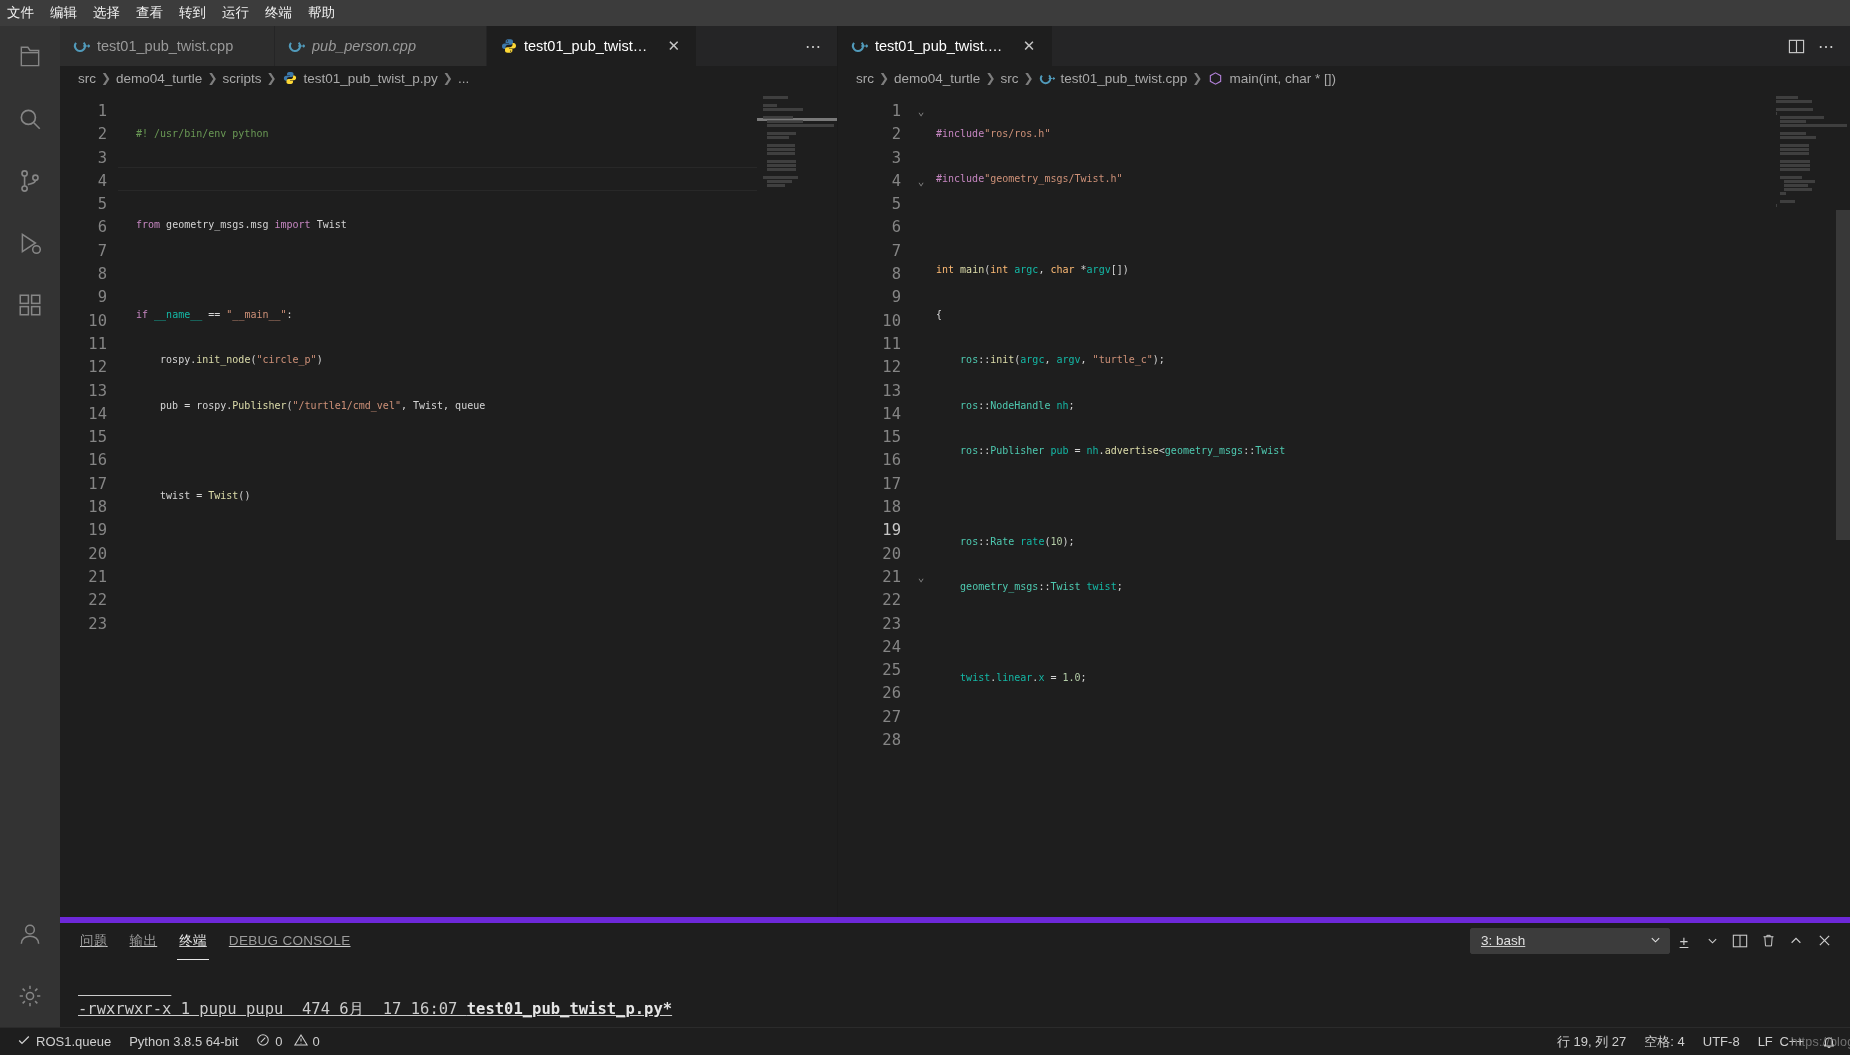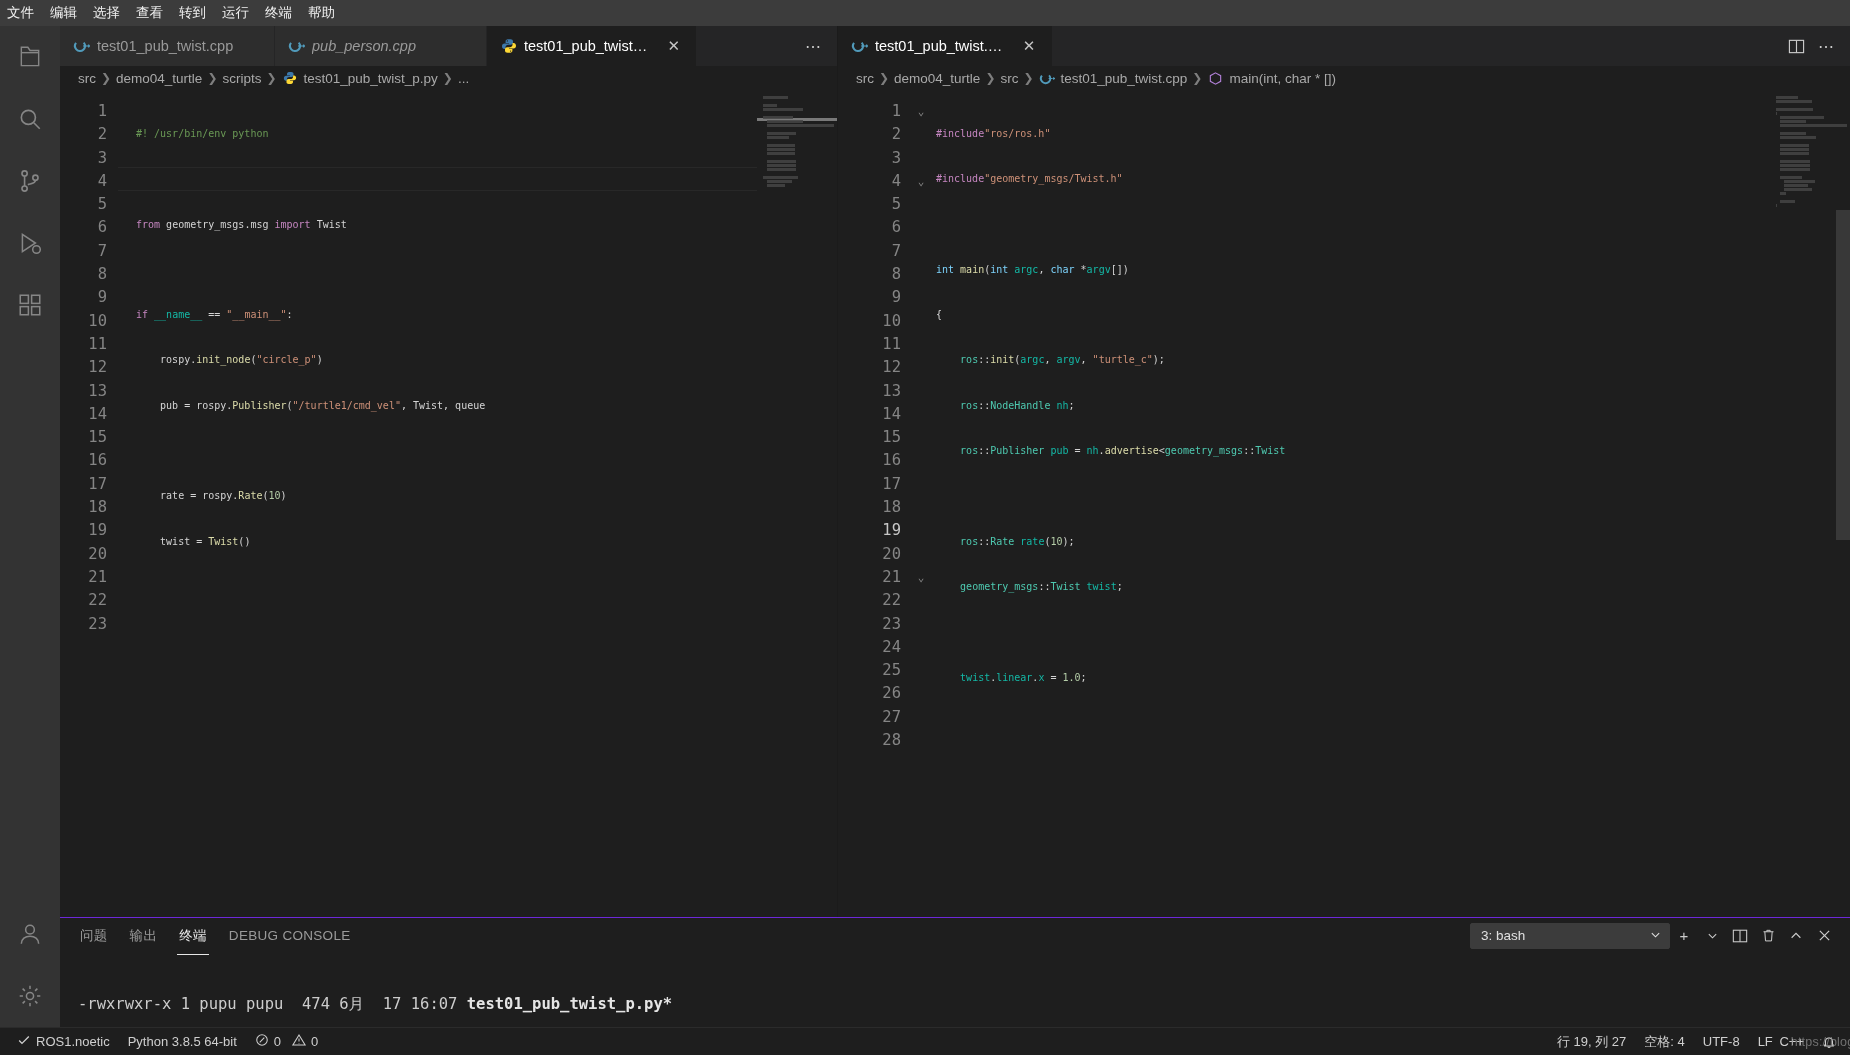--- a/index.html
+++ b/index.html
@@ -114,41 +114,41 @@
   }
   .code.right-c { padding-left:24px; }
   .cl { height:23.3px; line-height:23.3px; position:relative; }
   .cl.cur-line::after {
     content:""; position:absolute; left:-18px; right:-1200px; top:0; bottom:0;
     border-top:1px solid #282828; border-bottom:1px solid #282828; pointer-events:none;
   }
 
   
   .kw   { color:#c586c0; }   
-  .kw2  { color:#7dd3fc; }   
+  .kw2  { color:#fdba74; }   
   .str  { color:#ce9178; }
   .cmt  { color:#6a9955; }
   .fn   { color:#dcdcaa; }
   .var  { color:#14b8a6; }
   .num  { color:#b5cea8; }
   .type { color:#4ec9b0; }
   .plain{ color:#d4d4d4; }
 
   
   .minimap { width:80px; flex:none; background:#1e1e1e; position:relative; padding-top:6px; }
   .mm-line { height:3px; margin:0 6px 1px 6px; background:#454545; opacity:.85; }
   .mm-slider { position:absolute; left:0; right:0; top:28px; height:3px; background:#797979; }
   .scroll-v { position:absolute; right:0; top:0; width:14px; bottom:0; }
   .scroll-thumb { position:absolute; right:0; top:120px; width:14px; height:330px;
       background:#4f4f4f; opacity:.55; }
   .scroll-h { position:absolute; left:0; right:0; bottom:0; height:11px; }
 
   
-  .panel { height:110px; background:#1e1e1e; border-top:1px solid #6d28d9; flex:none;
-    display:flex; flex-direction:column; }
+  .panel { height:110px; background:#1e1e1e; border-top:6px solid #6d28d9; flex:none;
+    display:flex; flex-direction:column;text-decoration:underline; }
   .panel-tabs { height:35px; display:flex; align-items:center; padding-left:18px;
     gap:18px; flex:none; position:relative; }
   .panel-tab { font-size:13.5px; color:#9b9b9b; padding:4px 2px; position:relative;
      letter-spacing:.3px; }
   .panel-tab.active { color:#e7e7e7; }
   .panel-tab.active::after {
     content:""; position:absolute; left:0; right:0; bottom:-6px; height:1px; background:#e7e7e7;
   }
   .panel-right { margin-left:auto; display:flex; align-items:center; padding-right:12px; }
   .term-select {
@@ -334,21 +334,20 @@
               </div>
             <div class="code">
               <div class="cl"><span class="cmt">#! /usr/bin/env python</span></div>
               <div class="cl cur-line"></div>
               <div class="cl"><span class="kw">from</span><span class="plain"> geometry_msgs.msg </span><span class="kw">import</span><span class="plain"> Twist</span></div>
               <div class="cl"></div>
               <div class="cl"><span class="kw">if</span><span class="plain"> </span><span class="var">__name__</span><span class="plain"> == </span><span class="str">"__main__"</span><span class="plain">:</span></div>
               <div class="cl"><span class="plain">    rospy.</span><span class="fn">init_node</span><span class="plain">(</span><span class="str">"circle_p"</span><span class="plain">)</span></div>
               <div class="cl"><span class="plain">    pub = rospy.</span><span class="fn">Publisher</span><span class="plain">(</span><span class="str">"/turtle1/cmd_vel"</span><span class="plain">, Twist, queue</span></div>
               <div class="cl"></div>
-              <div class="cl"><span class="plain">    rate = rospy.</span><span class="fn">Rate</span><span class="plain">(</span><span class="num">10</span><span class="plain">)</span></div>
               <div class="cl"><span class="plain">    twist = </span><span class="fn">Twist</span><span class="plain">()</span></div>
               <div class="cl"></div>
               
               
               
               
               
               
               
               
@@ -586,21 +585,21 @@
     </div>
   </div>
 
   <div class="statusbar">
     <div class="st-item">
       <span>
         <svg width="14" height="14" viewBox="0 0 16 16" fill="none" stroke="#cfcfcf" stroke-width="1.5">
             <path d="M2.5 8.5l3.2 3.4L13.5 4"></path>
           </svg>
       </span>
-      <span>ROS1.noetic</span>
+      <span>ROS1.queue</span>
     </div>
     <div class="st-item">
       <span>Python 3.8.5 64-bit</span>
     </div>
     <div class="st-item">
       <span>
         <svg width="14" height="14" viewBox="0 0 16 16" fill="none" stroke="#cfcfcf" stroke-width="1.2">
             <circle cx="8" cy="8" r="6"></circle>
             <path d="M5.4 10.6l5.2-5.2"></path>
           </svg>

